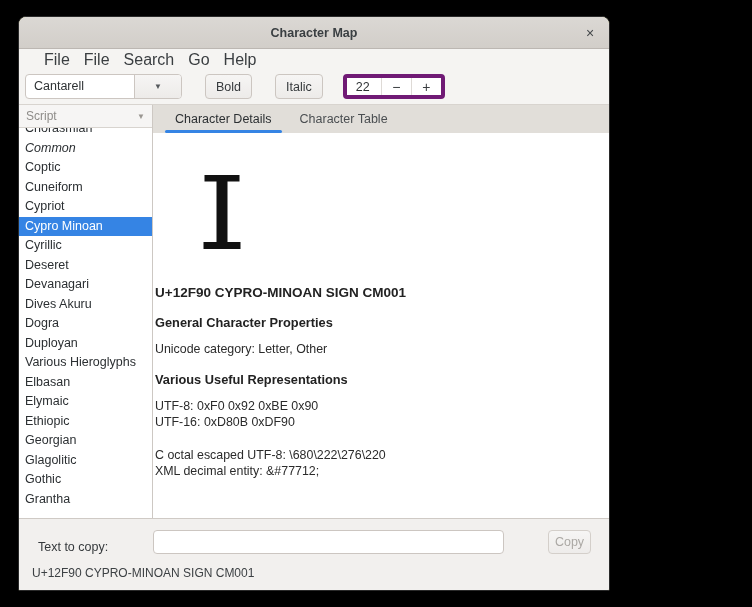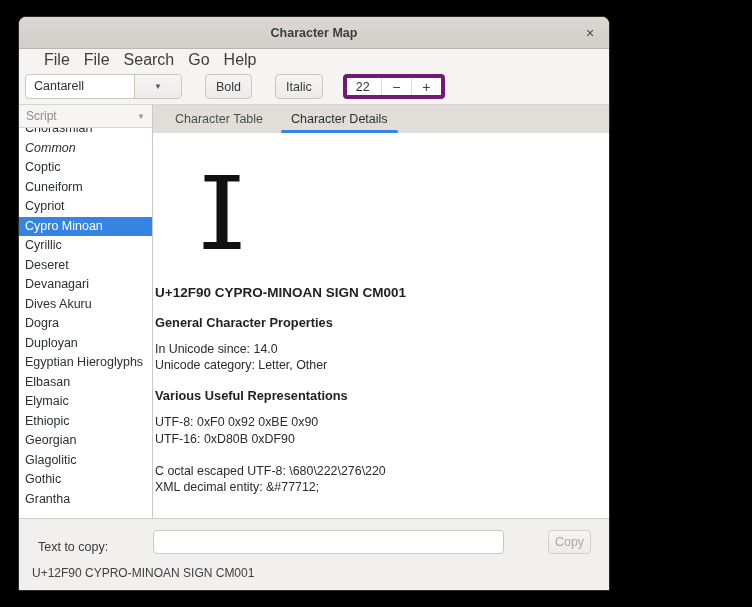--- a/index.html
+++ b/index.html
@@ -157,50 +157,49 @@
             <div class="script-row">Coptic</div>
             <div class="script-row">Cuneiform</div>
             <div class="script-row">Cypriot</div>
             <div class="script-row selected">Cypro Minoan</div>
             <div class="script-row">Cyrillic</div>
             <div class="script-row">Deseret</div>
             <div class="script-row">Devanagari</div>
             <div class="script-row">Dives Akuru</div>
             <div class="script-row">Dogra</div>
             <div class="script-row">Duployan</div>
-            <div class="script-row">Egyptian Hieroglyphs</div>
+            <div class="script-row">Various Hieroglyphs</div>
             <div class="script-row">Elbasan</div>
             <div class="script-row">Elymaic</div>
             <div class="script-row">Ethiopic</div>
             <div class="script-row">Georgian</div>
             <div class="script-row">Glagolitic</div>
             <div class="script-row">Gothic</div>
             <div class="script-row">Grantha</div>
           </div>
       </div>
     </div>
 
     <div class="content">
       <div class="tabbar">
+          <div class="tab active">Character Details</div>
           <div class="tab">Character Table</div>
-          <div class="tab active">Character Details</div>
         </div>
       <div class="details">
         <div class="glyph-box">
           <svg width="38" height="74" viewBox="0 0 38 74" xmlns="http://www.w3.org/2000/svg">
             <rect x="1.5" y="0" width="35" height="6.5" fill="#111"></rect>
             <rect x="13.5" y="0" width="11" height="74" fill="#111"></rect>
             <rect x="0.5" y="67" width="37" height="7" fill="#111"></rect>
           </svg>
         </div>
         <div class="char-heading">U+12F90 CYPRO-MINOAN SIGN CM001</div>
         <div>
             <div class="section-title">General Character Properties</div>
             <div class="section-lines">
-              <div class="detail-line">In Unicode since: 14.0</div>
               <div class="detail-line">Unicode category: Letter, Other</div>
             </div>
             <div class="section-title">Various Useful Representations</div>
             <div class="section-lines">
               <div class="detail-line">UTF-8: 0xF0 0x92 0xBE 0x90</div>
               <div class="detail-line">UTF-16: 0xD80B 0xDF90</div>
               <div class="detail-line">&nbsp;</div>
               <div class="detail-line">C octal escaped UTF-8: \680\222\276\220</div>
               <div class="detail-line">XML decimal entity: &amp;#77712;</div>
             </div>

